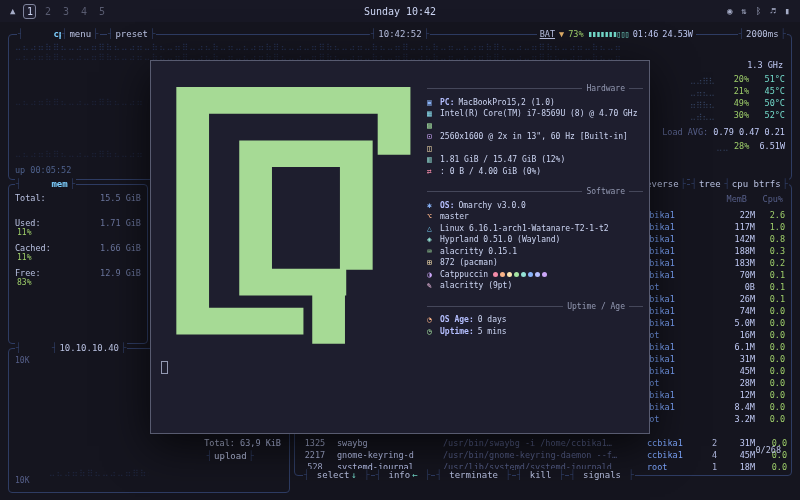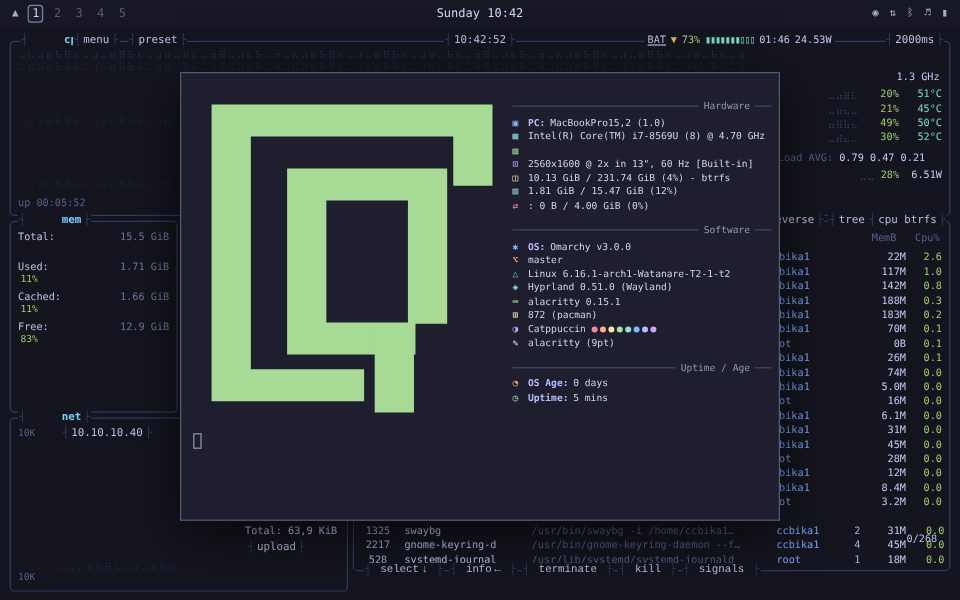--- a/index.html
+++ b/index.html
@@ -31,21 +31,21 @@
   .batt { position:absolute; top:-7px; right:95px; height:13px; line-height:13px; background:#15151f;
           display:flex; gap:4px; font-size:8.5px; white-space:nowrap; padding:0 3px; }
   .batt .bl { color:#b8c0e0;text-decoration:underline; } .batt .bd { color:#e0af68; } .batt .bp { color:#9ece6a; }
   .batt .bm { color:#73daca; letter-spacing:-1px; } .batt .bt,.batt .bw { color:#c0caf5; }
 
   .freq { position:absolute; right:8px; top:25px; font-size:8.5px; color:#c0caf5; }
   .cores { position:absolute; right:6px; top:38px; width:150px; font-size:8.5px; line-height:12px; }
   .core-row { display:flex; justify-content:flex-end; gap:6px; }
   .core-row .g { color:#33415e; } .core-row .u { width:28px; text-align:right; color:#9ece6a; }
   .core-row .tp { width:30px; text-align:right; color:#73daca; }
-  .loadavg { position:absolute; right:20px; top:92px; font-size:8.5px; }
+  .loadavg { position:absolute; right:6px; top:92px; font-size:8.5px; }
   .loadavg .lal { color:#565f89; } .loadavg .lav { color:#c0caf5; }
   .cputotal { position:absolute; right:6px; top:106px; font-size:8.5px; }
   .cputotal .g { color:#33415e; } .cputotal .u { color:#9ece6a; } .cputotal .w { color:#c0caf5; margin-left:5px; }
   .cpu-uptime { position:absolute; left:6px; bottom:4px; font-size:8.5px; color:#4e618c; }
 
   .mem-rows { position:absolute; inset:8px 6px 4px 6px; font-size:8.5px; }
   .mem-row { margin-bottom:5px; }
   .mem-row .l1 { display:flex; justify-content:space-between; }
   .mem-row .ml { color:#b8c0e0; } .mem-row .mv { color:#6b769e; }
   .mem-row .l2 { color:#9ece6a; min-height:10px; line-height:10px; padding-left:2px; font-size:8px; }
@@ -61,21 +61,21 @@
   .srow .su { flex:1; color:#7aa2f7; } .srow .sm { width:38px; text-align:right; color:#c0caf5; }
   .srow .sc { width:30px; text-align:right; color:#9ece6a; }
   .brows { position:absolute; left:4px; right:4px; top:252px; font-size:8.5px; line-height:12px; }
   .brow { display:flex; gap:6px; }
   .brow .pid { width:32px; text-align:center; color:#a9b1d6; }
   .brow .prg { width:100px; color:#c0caf5; overflow:hidden; white-space:nowrap; }
   .brow .cmd { flex:1; color:#565f89; overflow:hidden; white-space:nowrap; text-overflow:ellipsis; }
   .brow .usr { width:52px; color:#7aa2f7; } .brow .th { width:12px; text-align:right; color:#a9b1d6; }
   .brow .mem { width:32px; text-align:right; color:#c0caf5; } .brow .cpu { width:26px; text-align:right; color:#9ece6a; }
   .proc-footer { position:absolute; left:8px; bottom:-7px; display:flex; gap:4px; }
-  .fchip { position:static;font-family:Liberation Mono, monospace; }
+  .fchip { position:static; }
   .fchip .k { color:#73daca; padding-right:2px; }
   .fchip .k:empty { display:none; }
   .proc-count { position:absolute; right:10px; bottom:20px; font-size:8.5px; color:#b8c0e0; }
 
   
   .ff-window { position:absolute; left:150px; top:60px; width:500px; height:374px; background:#1e1e2e;
                border:1px solid #585b70; box-shadow:0 12px 42px rgba(0,0,0,0.68); }
   .ff-logo { position:absolute; left:14px; top:24px; width:258px; height:272px; }
   .ff-logo path { fill:none; stroke-width:26; stroke-linecap:butt; stroke-linejoin:miter; }
   .ff-cursor { position:absolute; left:10px; top:300px; width:7px; height:13px; border:1px solid #9399b2; }
@@ -199,21 +199,21 @@
           <span class="ml">Free:</span>
           <span class="mv">12.9 GiB</span>
         </div>
         <div class="l2">83%</div>
       </div>
       </div>
   </div>
 
   <div class="box" style="left:8px; top:348px; width:282px; height:145px;">
     <span class="chip blabel" style="left:6px;"><span class="t">net</span></span>
-    <span class="chip" style="left:42px;margin-top:13px;"><span class="t">10.10.10.40</span></span>
+    <span class="chip" style="left:42px;"><span class="t">10.10.10.40</span></span>
     <span class="scale" style="left:6px; top:7px;">10K</span>
     <span class="scale" style="left:6px; bottom:7px;">10K</span>
     <div class="tex" style="left:40px; width:100px; bottom:16px; opacity:.6;">⣀⣄⣠⣤⣦⣶⣄⣀⣠⣀⣤⣶⣦⣄⣀⣠⣤⣀⣦⣄⣀⣤⣶⣀⣠⣄⣦⣀⣤⣀⣄⣠⣤⣦⣶⣄⣀⣠⣀⣤⣶⣦⣄⣀⣠⣤⣀⣦⣄⣀⣤⣶⣀⣠⣄⣦⣀⣤⣀⣄⣠⣤⣦⣶⣄⣀⣠⣀⣤⣶⣦⣄⣀⣠⣤⣀⣦⣄⣀⣤⣶⣀⣠⣄⣦⣀⣤</div>
     <div class="net-total">
       <span class="nl">Total:</span>
       <span class="nv">63,9 KiB</span>
     </div>
     <span class="chip net-upload"><span class="t">upload</span></span>
   </div>
 
@@ -395,21 +395,20 @@
           <span class="rl"></span>
         </div>
           <div class="frow">
           <span class="ri" style="color: rgb(203, 166, 247);">⊡</span>
           <span class="rl"></span>
           <span>2560x1600 @ 2x in 13", 60 Hz [Built-in]</span>
         </div>
           <div class="frow">
           <span class="ri" style="color: rgb(249, 226, 175);">◫</span>
           <span class="rl"></span>
-          <span>10.13 GiB / 231.74 GiB (4%) - btrfs</span>
         </div>
           <div class="frow">
           <span class="ri" style="color: rgb(148, 226, 213);">▥</span>
           <span class="rl"></span>
           <span>1.81 GiB / 15.47 GiB (12%)</span>
         </div>
           <div class="frow">
           <span class="ri" style="color: rgb(243, 139, 168);">⇄</span>
           <span class="rl"></span>
           <span>: 0 B / 4.00 GiB (0%)</span>

